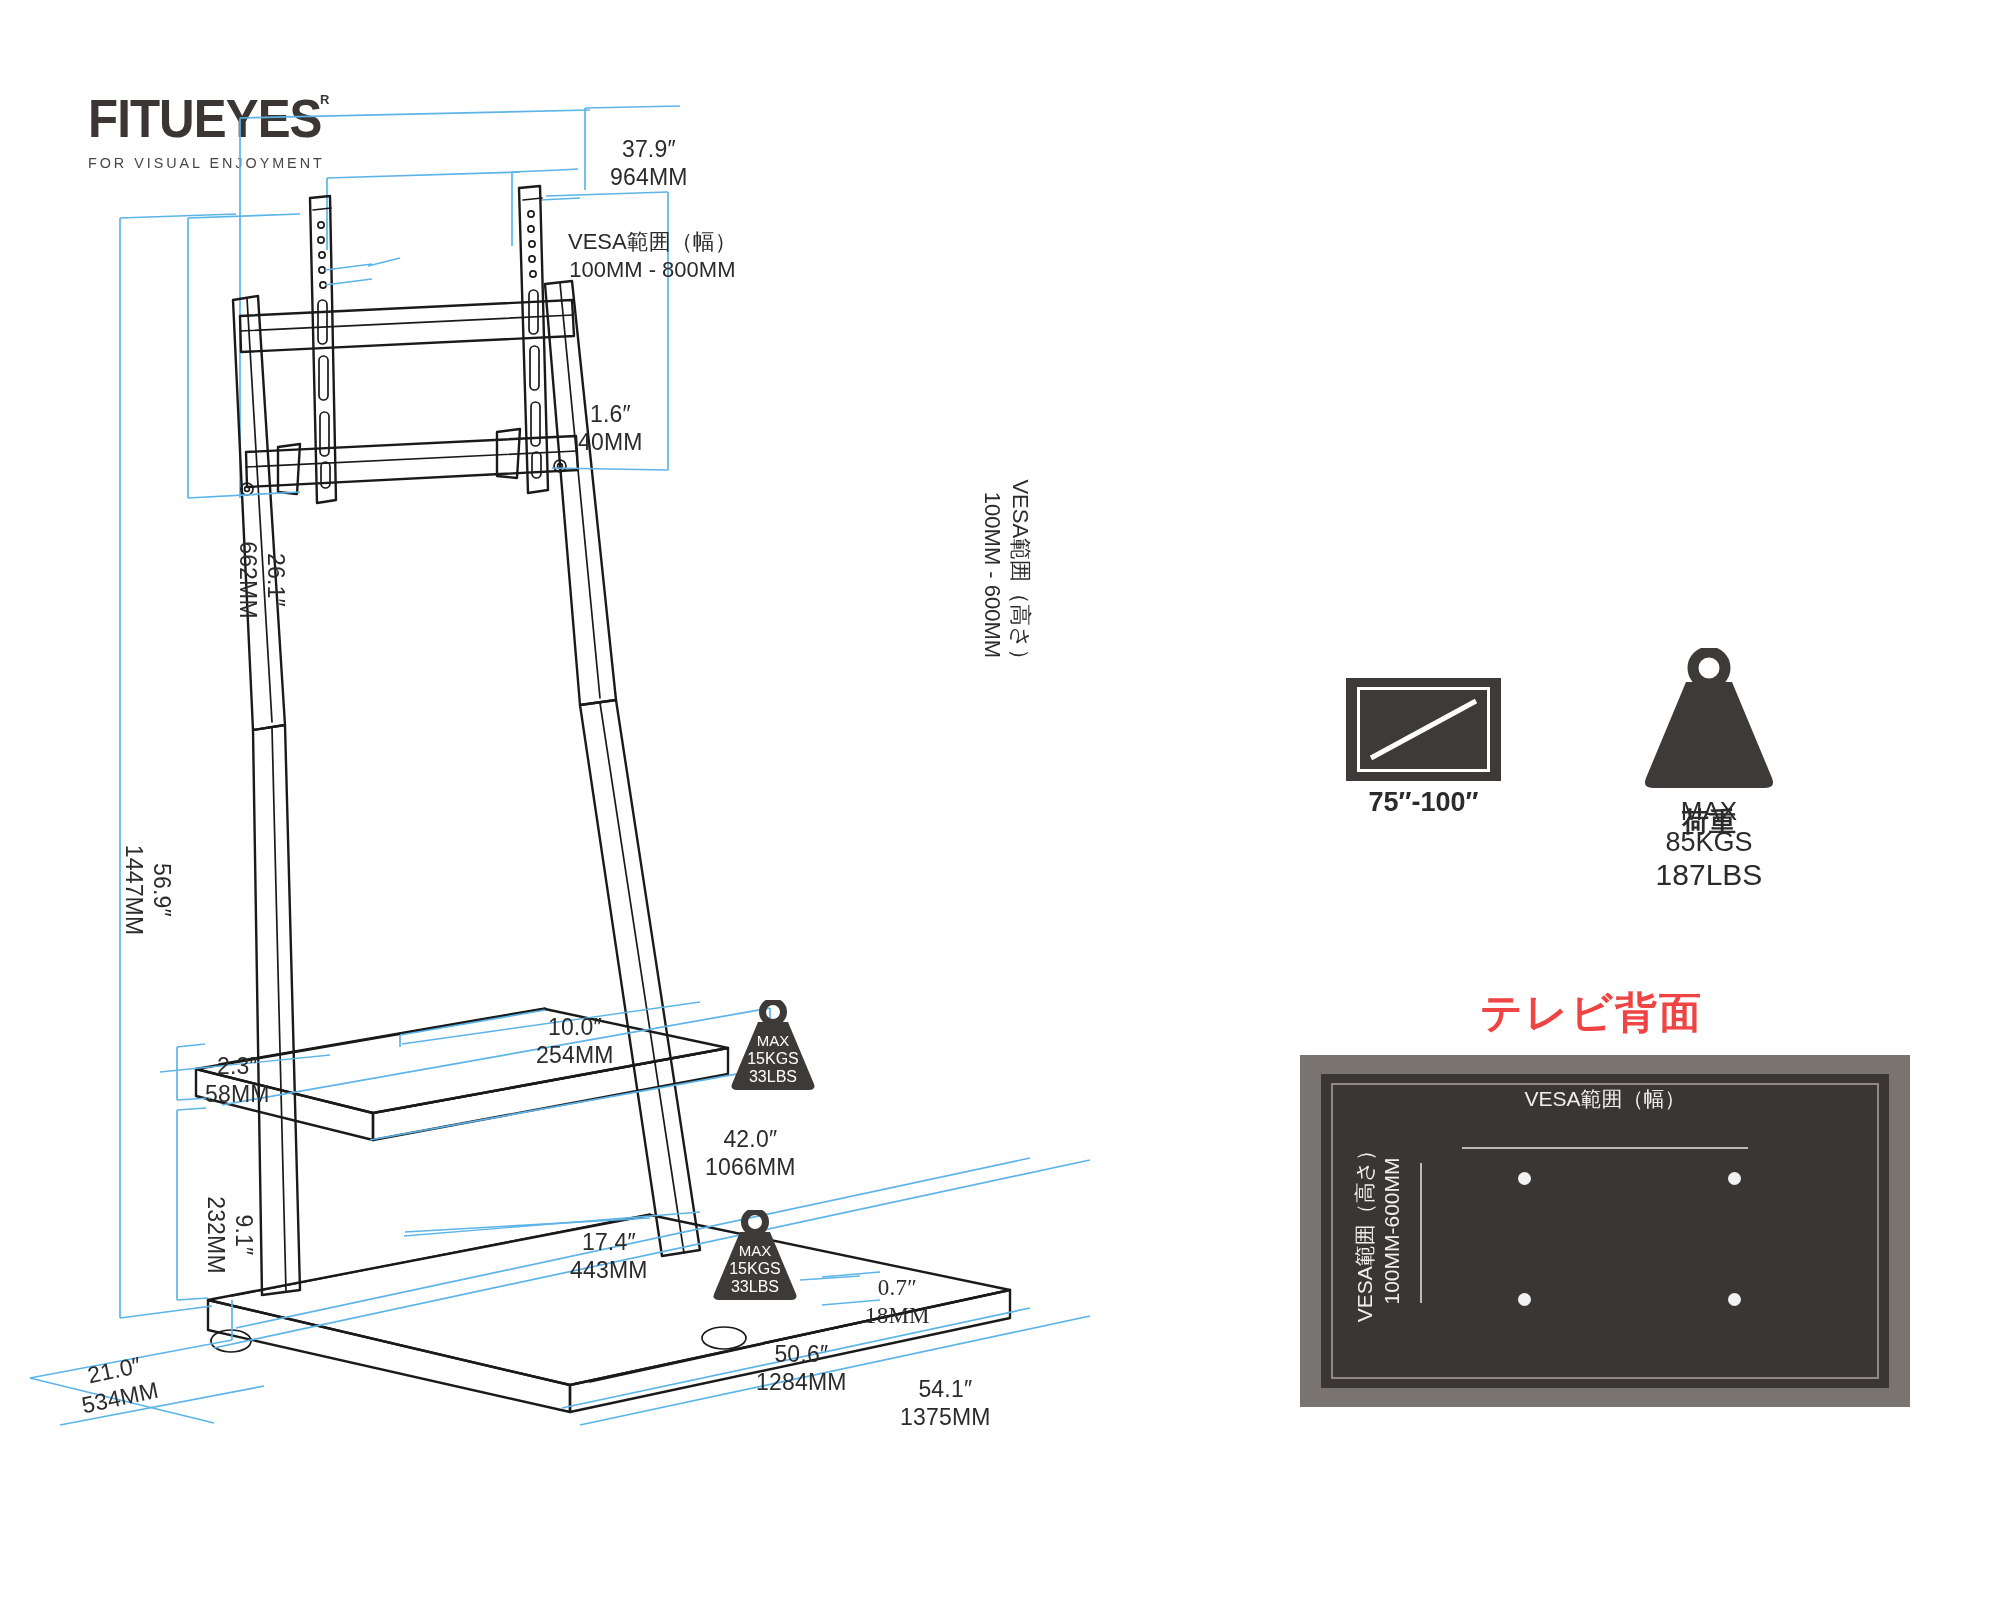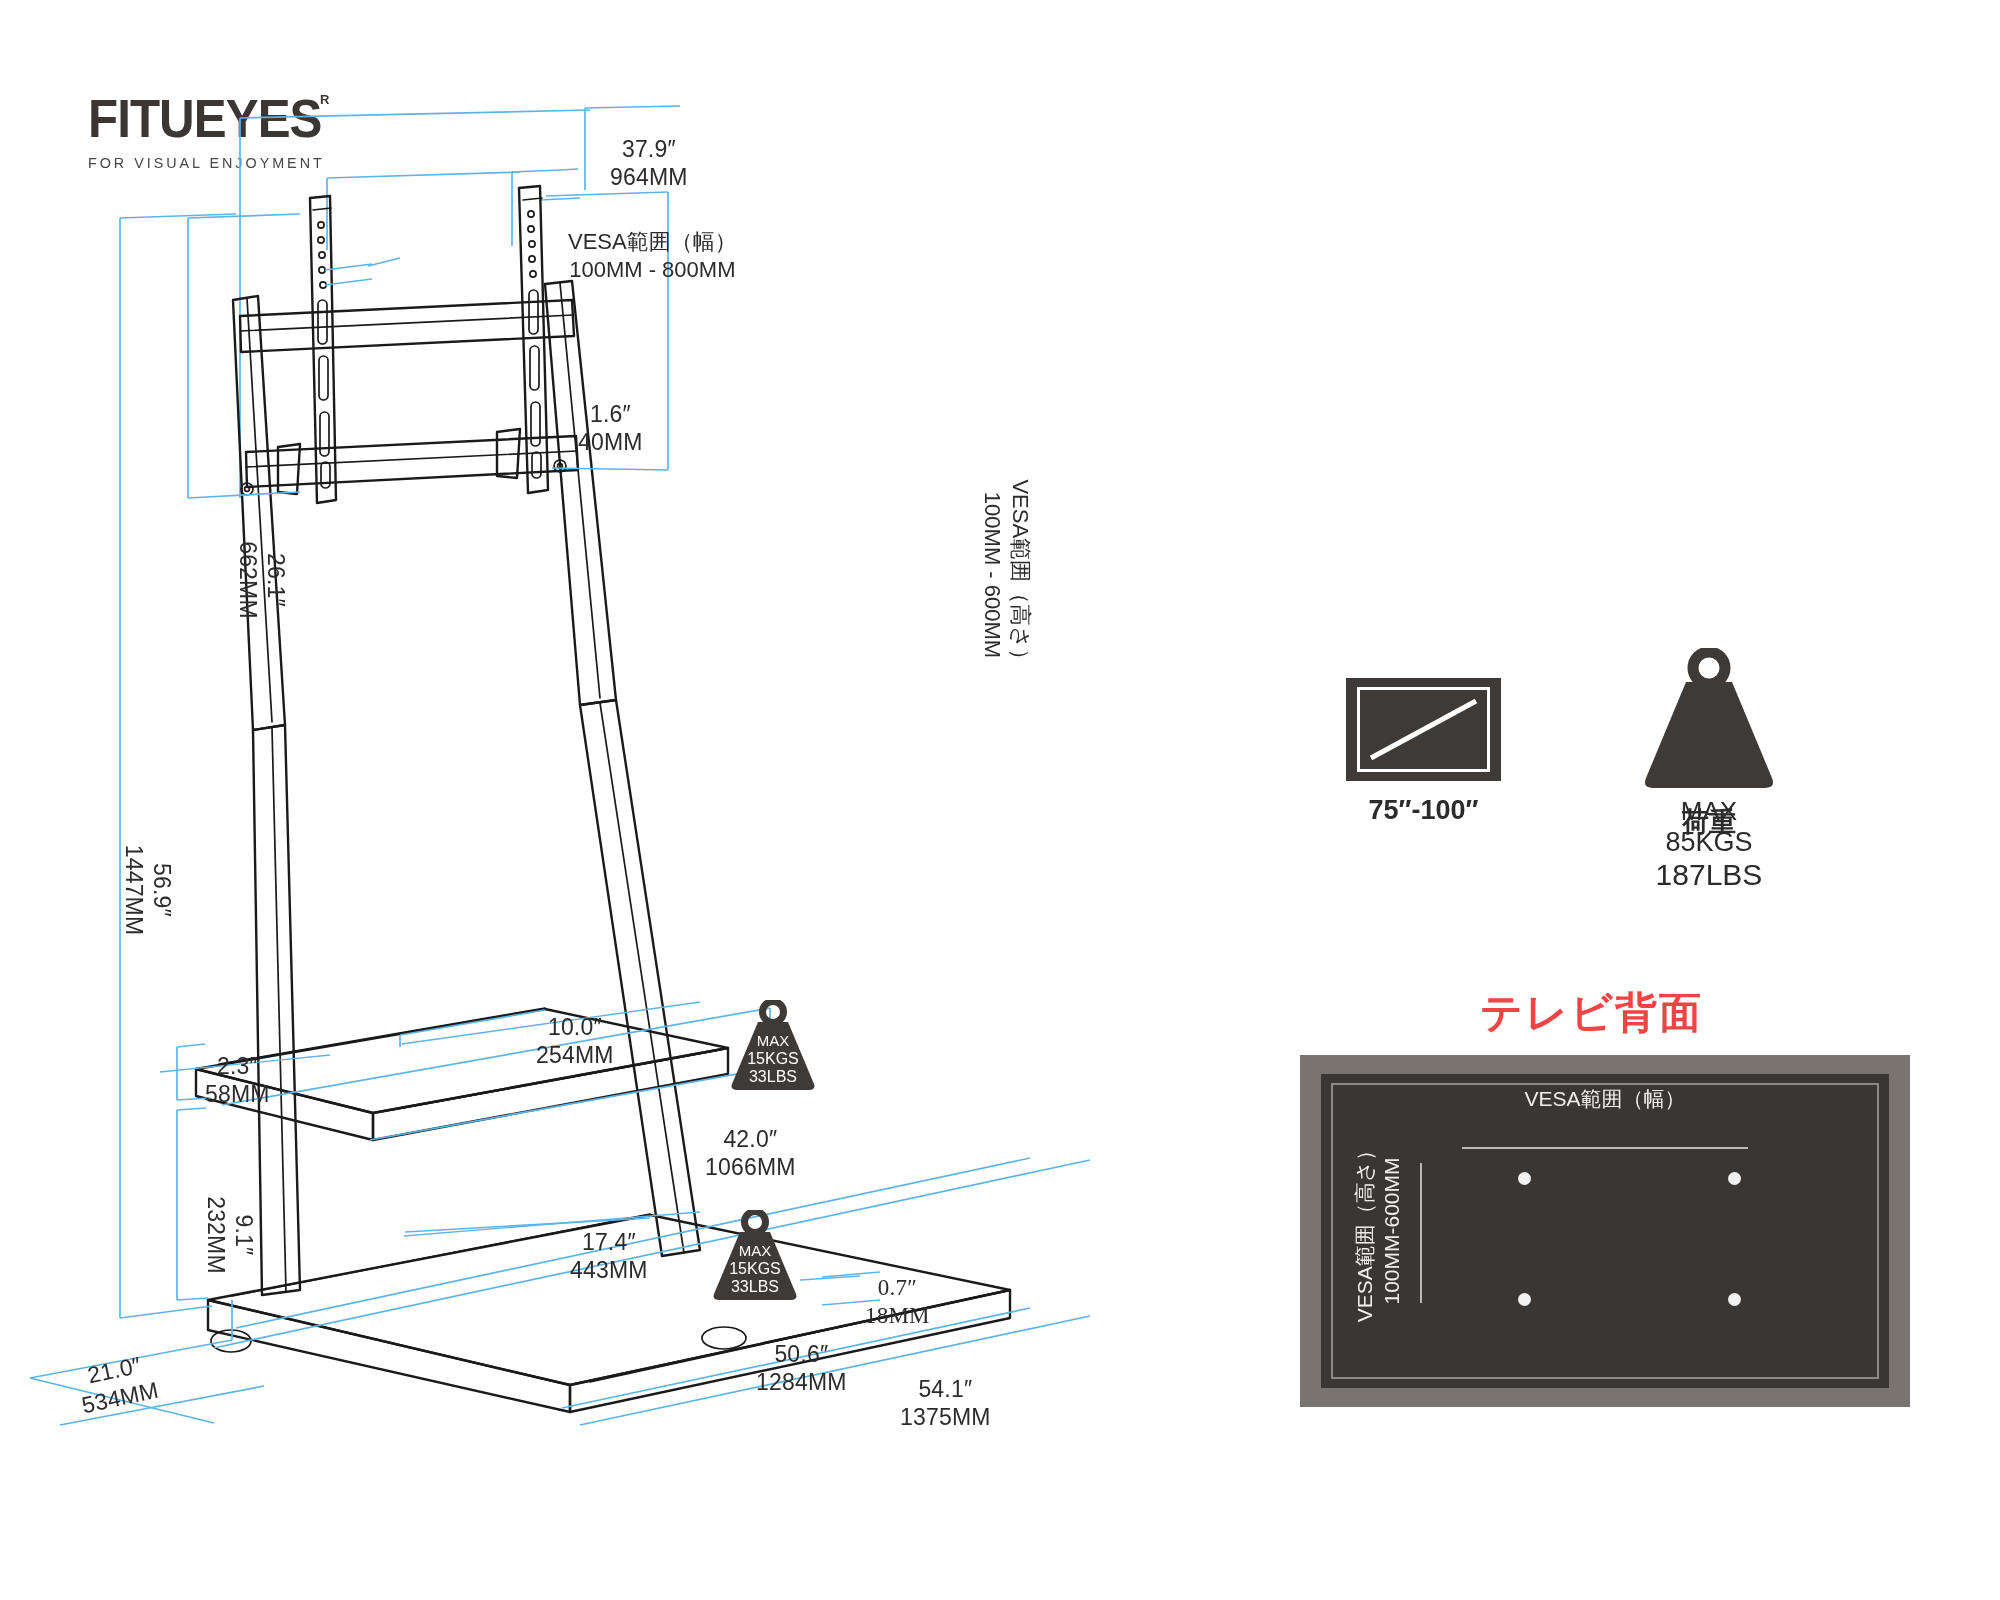--- a/index.html
+++ b/index.html
@@ -106,21 +106,21 @@
   }
 
   
   #feature-row { position: absolute; left: 1330px; top: 660px; width: 620px; height: 220px; }
 
   .feature { position: absolute; text-align: center; }
   .feature-caption {
     font-weight: bold;
     font-size: 27px;
     color: #2b2b2b;
-    margin-top: 14px;
+    margin-top: 6px;
     white-space: nowrap;
   }
 
   #tv-icon {
     width: 155px; height: 103px;
     background: #3e3a38;
     position: relative;
   }
   #tv-icon-inner {
     position: absolute;

